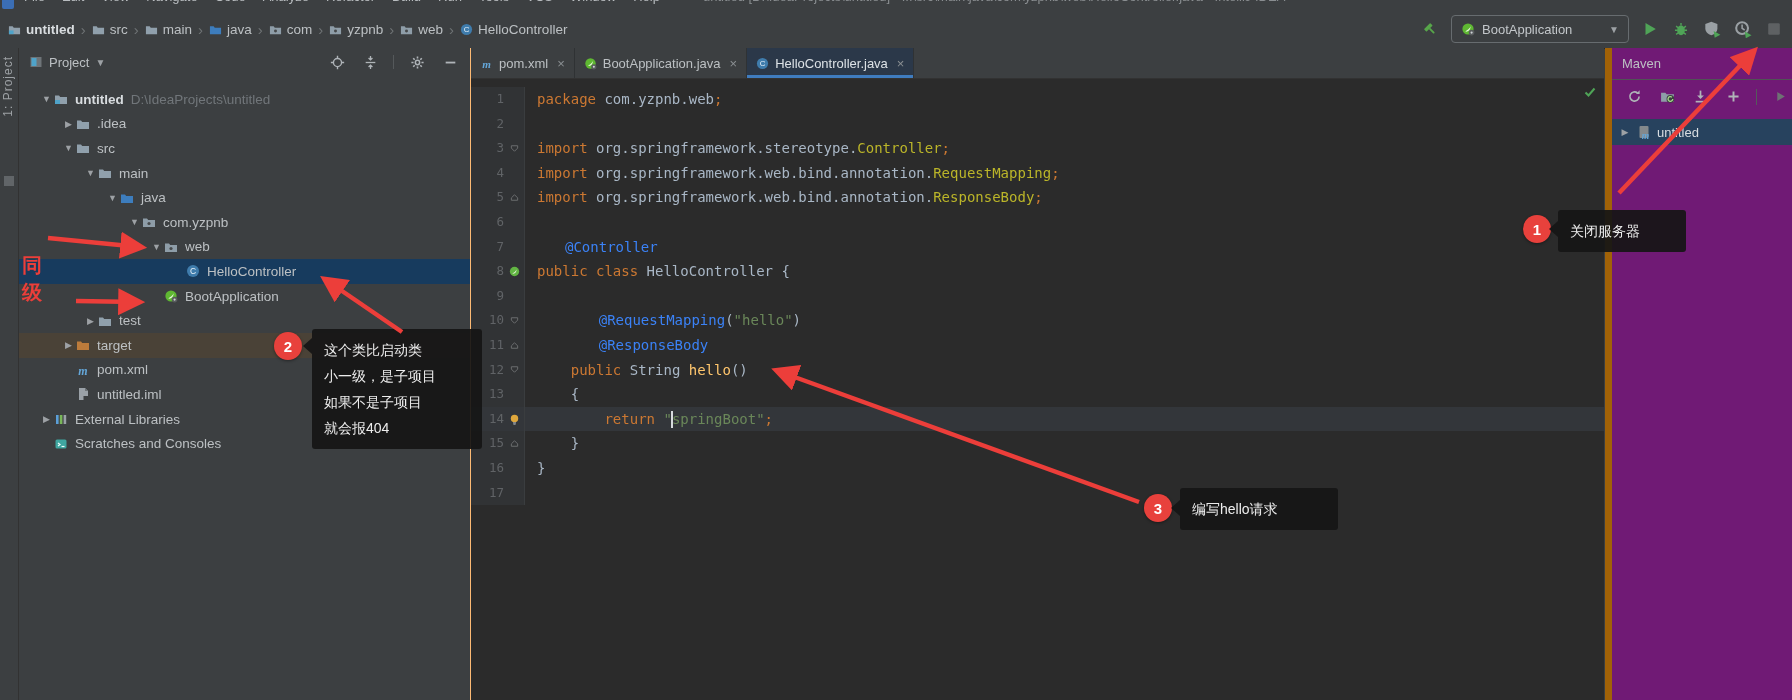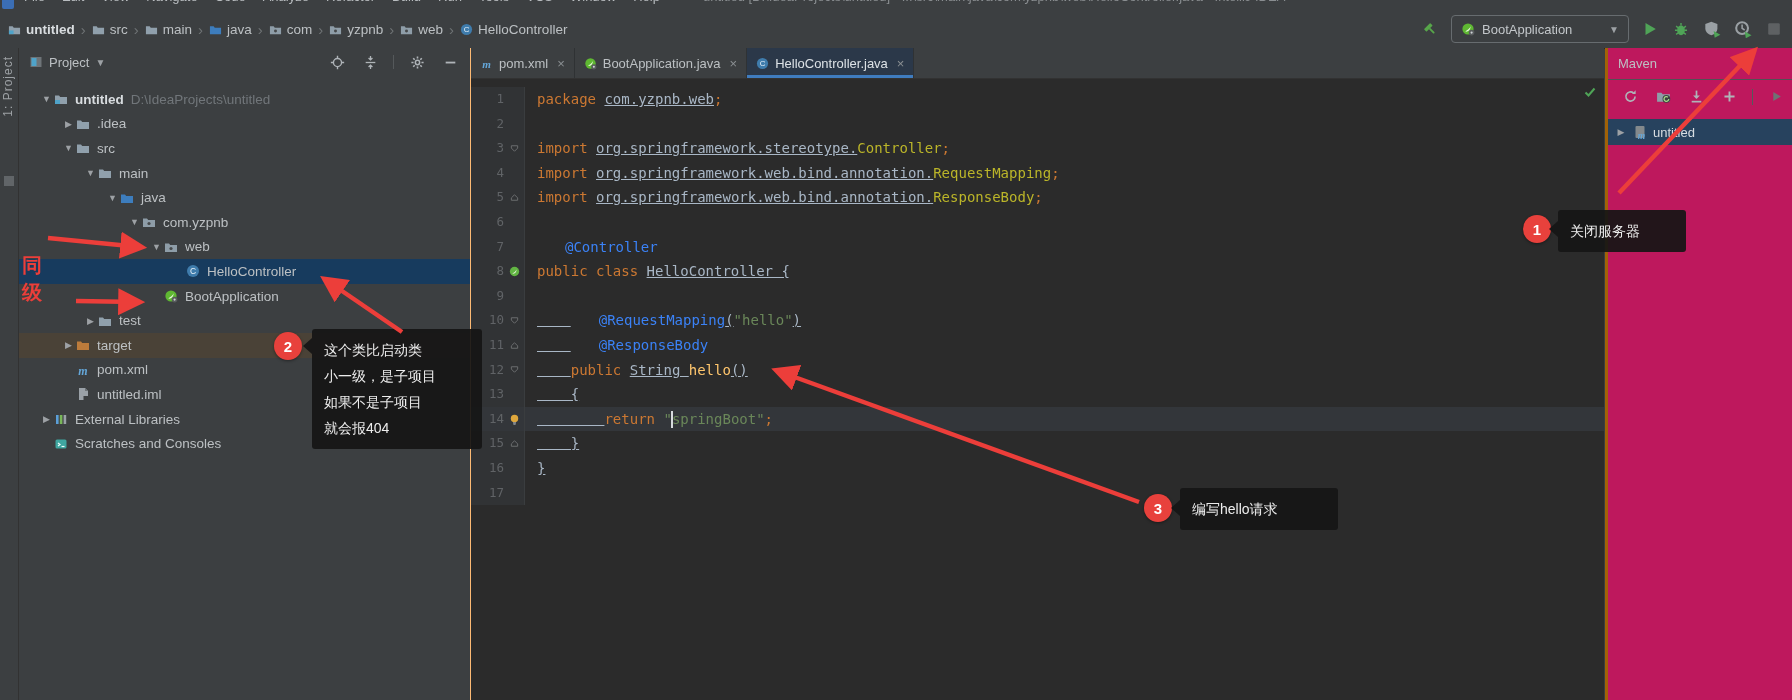--- a/index.html
+++ b/index.html
@@ -52,25 +52,25 @@
   .inspect{position:absolute;top:37px;right:7px;}
   .codewrap{position:absolute;top:30px;left:0;right:0;bottom:0;font-family:"DejaVu Sans Mono",monospace;
             font-size:14px;padding-top:9px;}
   .cl{display:flex;height:24.6px;line-height:24.6px;white-space:pre;}
   .cl .gut{width:50px;flex:none;background:#313335;border-right:1px solid #3a3d3f;display:flex;
            align-items:center;justify-content:flex-end;gap:3px;padding-right:3px;color:#606366;font-size:12.5px;}
   .cl .gut .mk{width:14px;display:flex;justify-content:center;}
   .cl .code{padding-left:12px;}
   .cl.current{background:#33363a;}
   .cl.current .gut{background:#33363a;}
-  .tk-k{color:#cc7832;} .tk-d{color:#a9b7c6;text-decoration:underline;} .tk-cls{color:#bbb529;} .tk-ann{color:#3b82f6;margin-left:28px;}
+  .tk-k{color:#cc7832;} .tk-d{color:#a9b7c6;} .tk-cls{color:#bbb529;} .tk-ann{color:#3b82f6;margin-left:28px;}
   .tk-str{color:#6a8759;} .tk-m{color:#ffc66d;}
   .caret{display:inline-block;width:0;border-left:2px solid #d7dade;height:17px;vertical-align:middle;margin:0 -1px;}
   
-  .maven{position:absolute;left:1605px;top:48px;right:0;bottom:0;background:#be185d;border-left:3px solid #a16207;}
+  .maven{position:absolute;left:1605px;top:48px;right:0;bottom:0;background:#701a75;border-left:7px solid #a16207;}
   .mhead{height:31px;line-height:31px;padding-left:10px;color:#bcc0c3;font-size:13px;border-bottom:1px solid #505355;}
   .mbar{height:33px;display:flex;align-items:center;gap:13px;padding-left:12px;}
   .msep{width:1px;height:16px;background:#55595b;}
   .mtree{padding-top:6px;}
   .mrow{height:26px;display:flex;align-items:center;gap:6px;padding-left:7px;color:#d8dde2;font-size:13px;}
   .mrow .arr{color:#9da1a5;font-size:11px;width:12px;text-align:center;}
   .mrow.sel{background:#27425e;}
   
   .ann{position:absolute;inset:0;z-index:60;pointer-events:none;}
   .arrowsvg{position:absolute;inset:0;z-index:70;pointer-events:none;}

